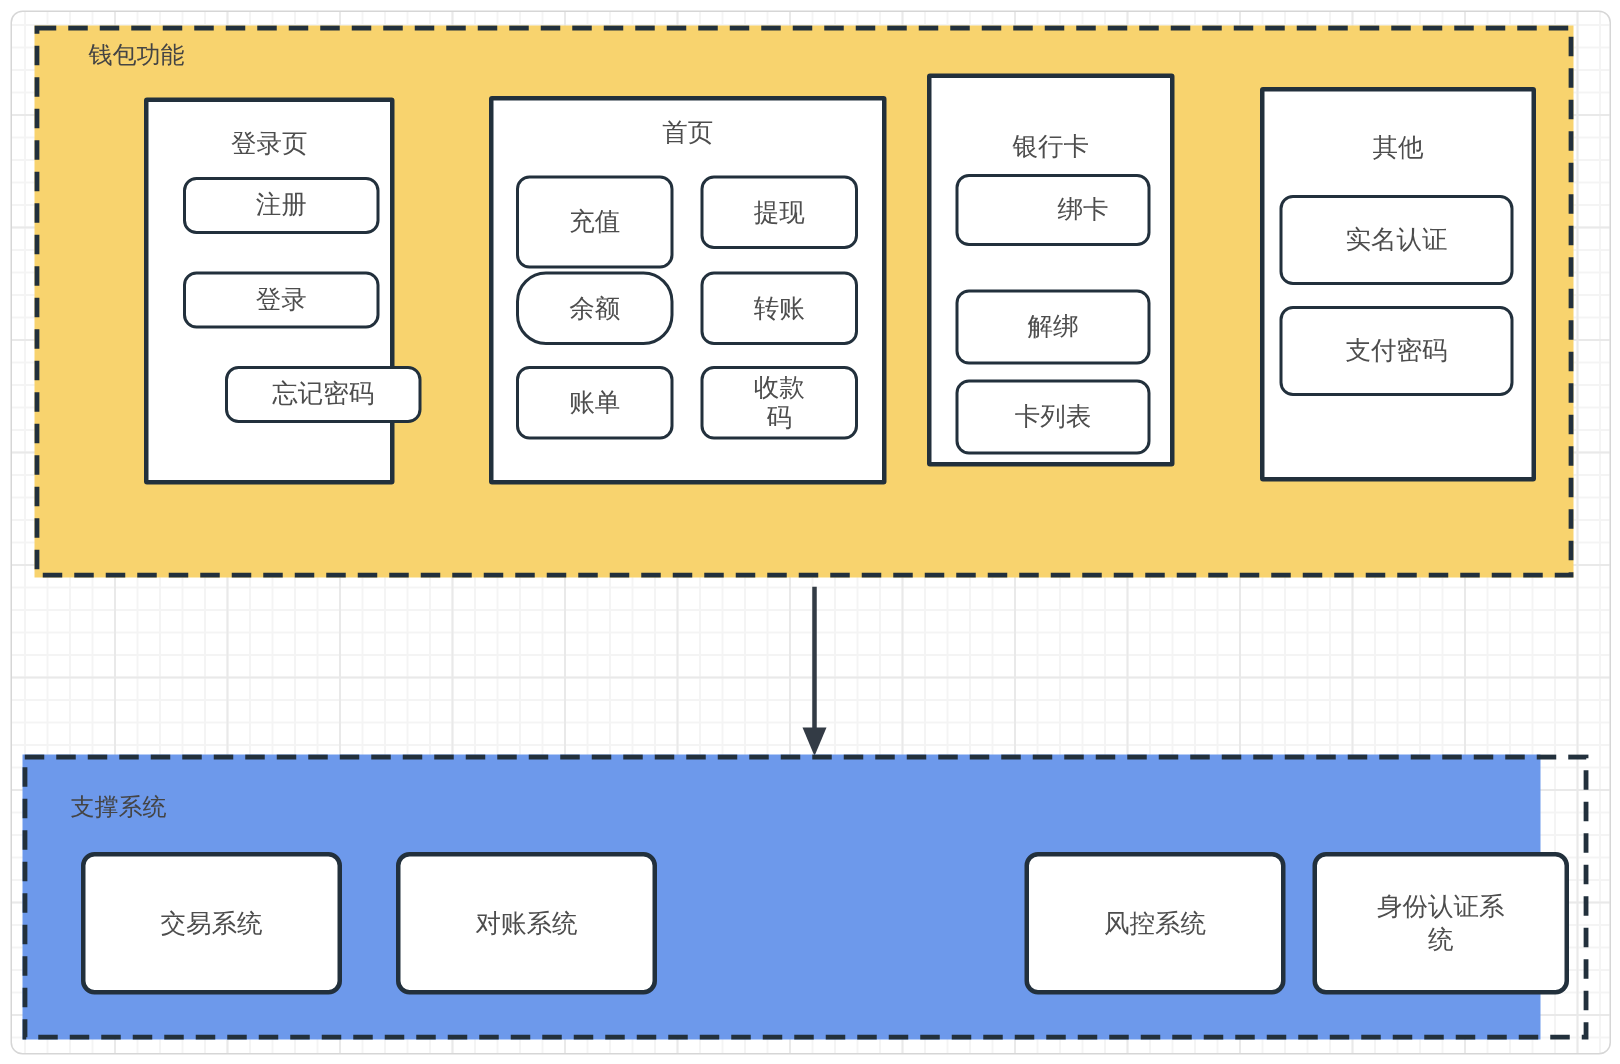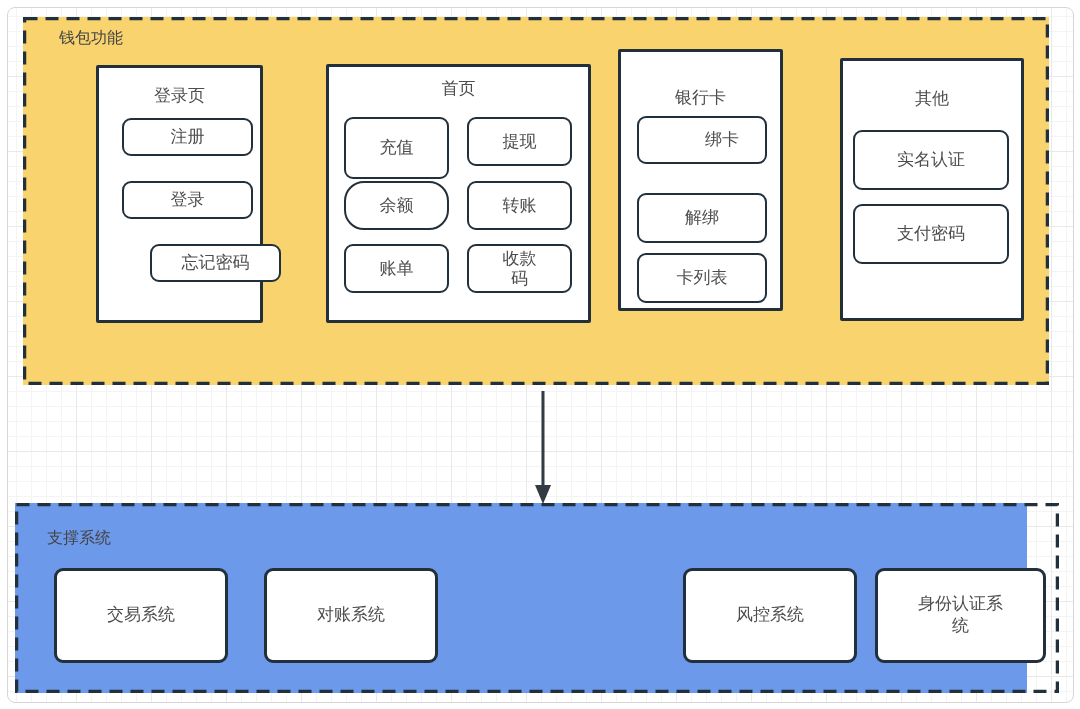--- a/index.html
+++ b/index.html
@@ -120,21 +120,21 @@
         <span>支付密码</span>
       </div>
     </div>
   </div>
 
   <svg id="arrow" width="32" height="118" viewBox="0 0 32 118">
     <line x1="16" y1="0" x2="16" y2="96" stroke="#333b45" stroke-width="3"></line>
     <polygon points="8,94 24,94 16,113" fill="#333b45"></polygon>
   </svg>
 
-  <div class="container" style="left:7px;top:495px;width:1012px;height:190px;background:#6D99EB;font-family:Liberation Mono, monospace;">
+  <div class="container" style="left:7px;top:495px;width:1012px;height:190px;background:#6D99EB;">
     <svg class="dash-svg" width="1044" height="190" viewBox="0 0 1044 190">
       <rect x="1.5" y="1.5" width="1041" height="187" fill="none" stroke="#22303c" stroke-width="3.5" stroke-dasharray="13 8"></rect>
     </svg>
     <span class="container-label" style="left:32px;top:26px;">支撑系统</span>
 
     <div class="sysbox" style="left:249px;top:65px;width:174px;height:95px;">
       <span>对账系统</span>
     </div>
     <div class="sysbox" style="left:39px;top:65px;width:174px;height:95px;">
       <span>交易系统</span>

